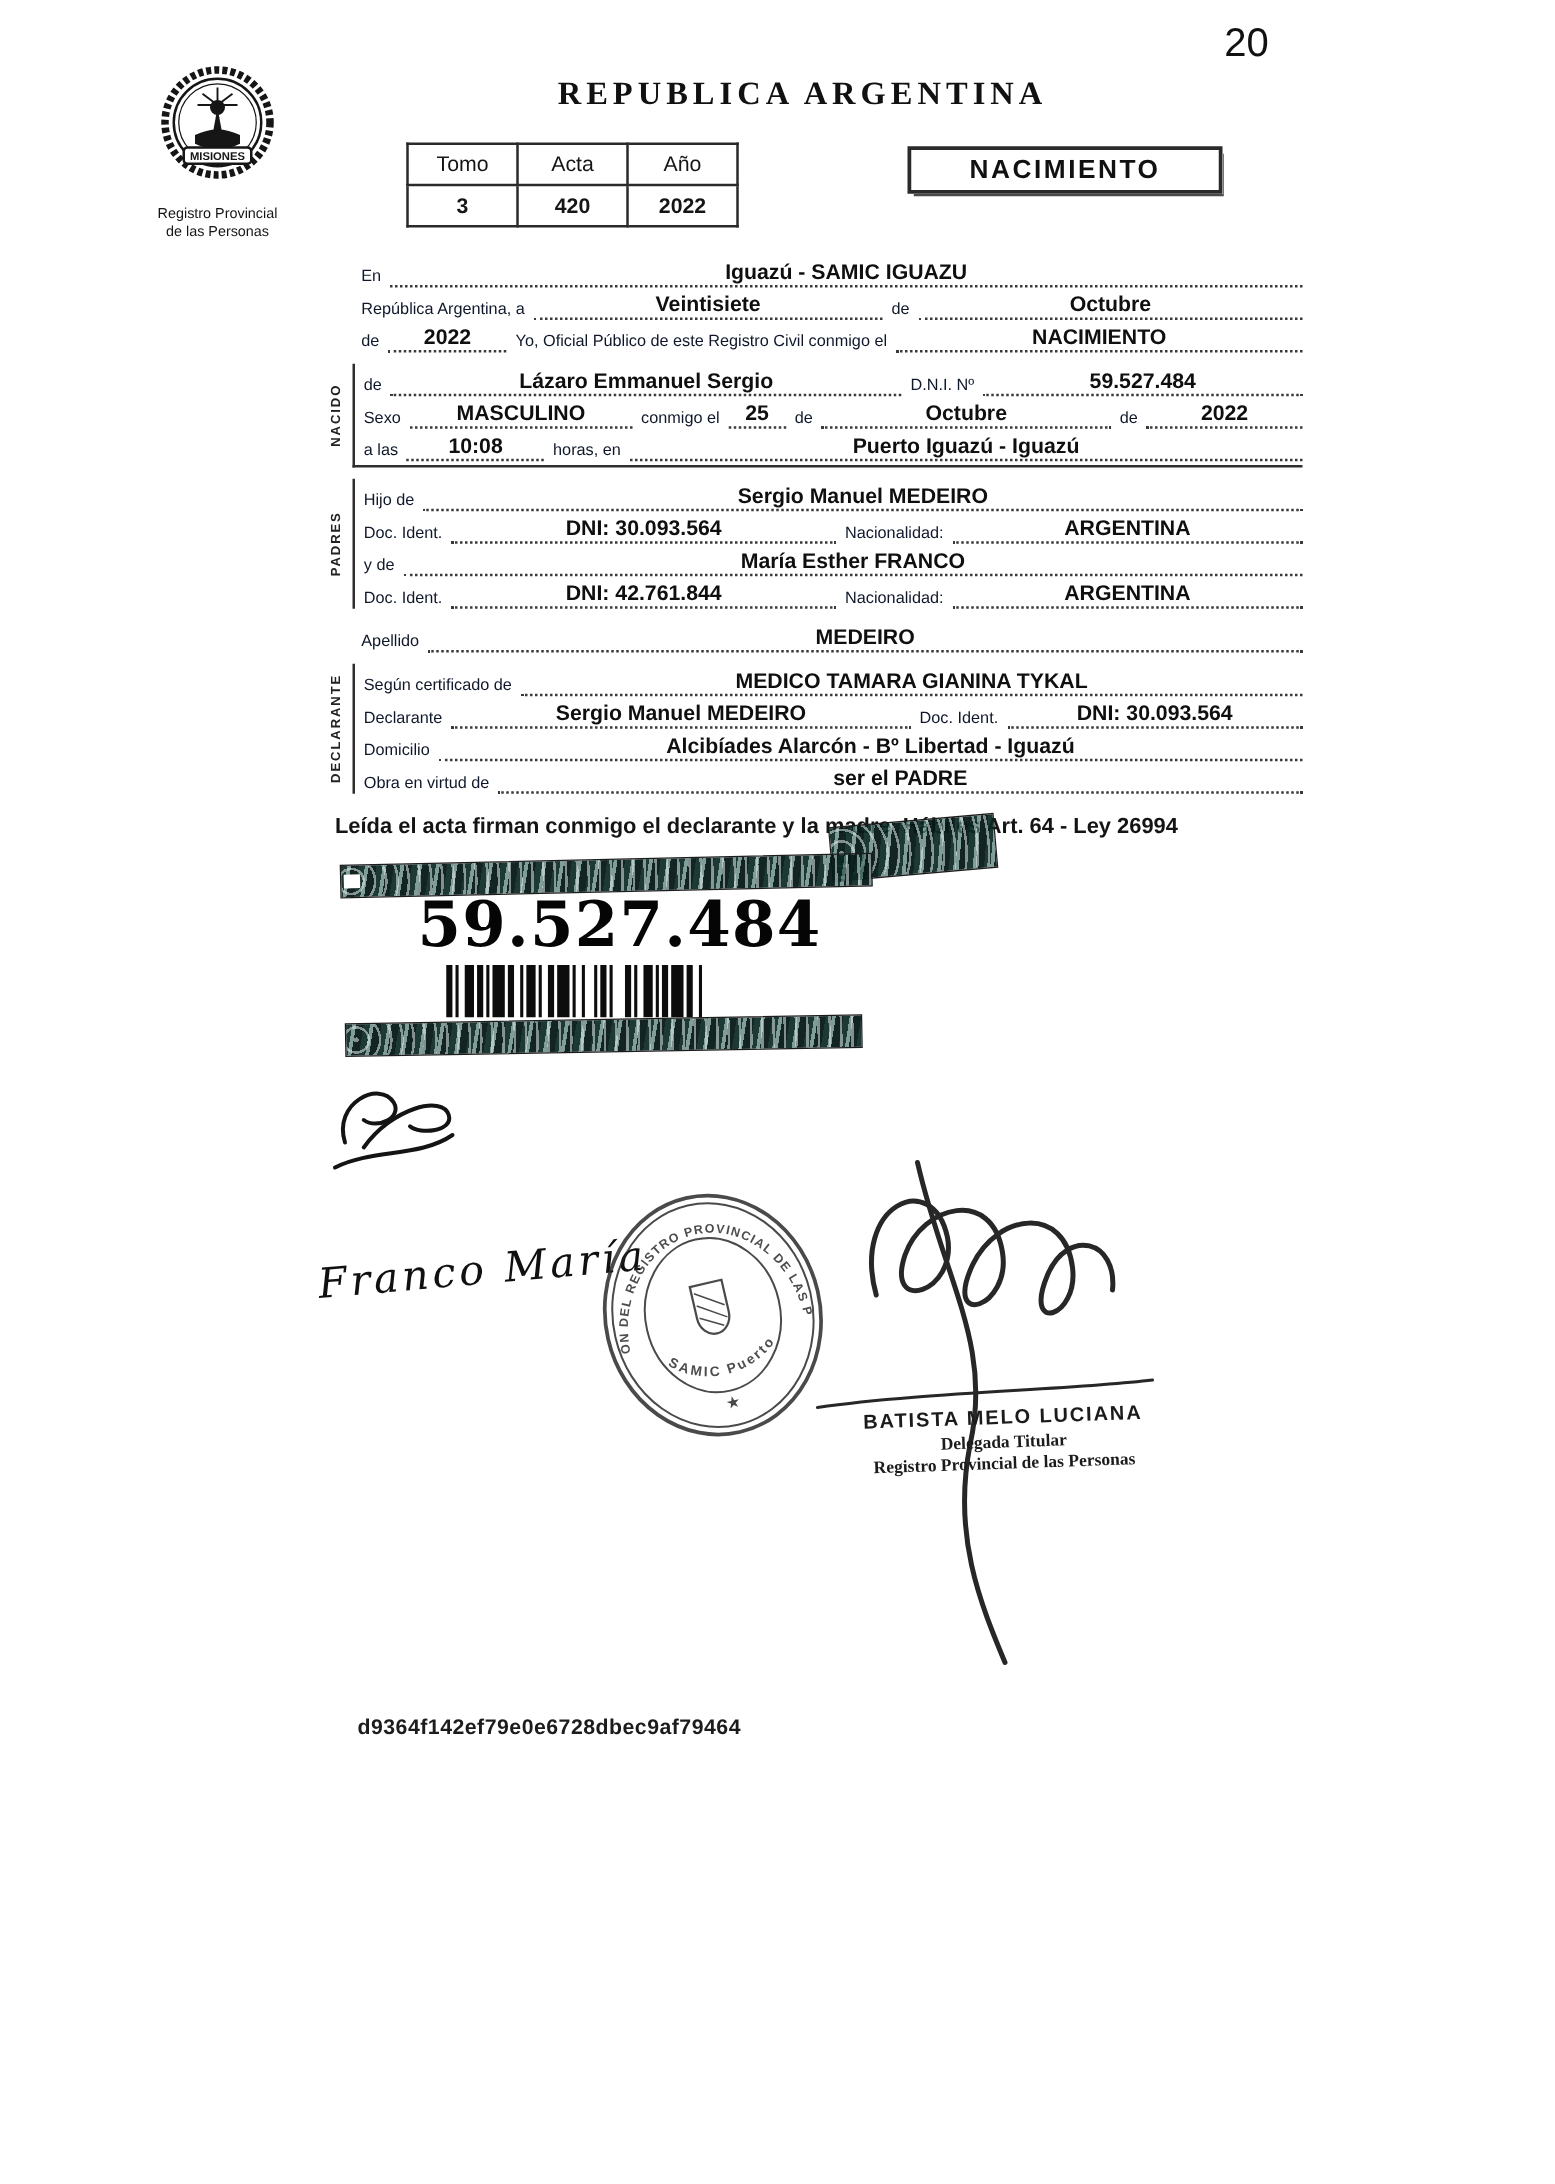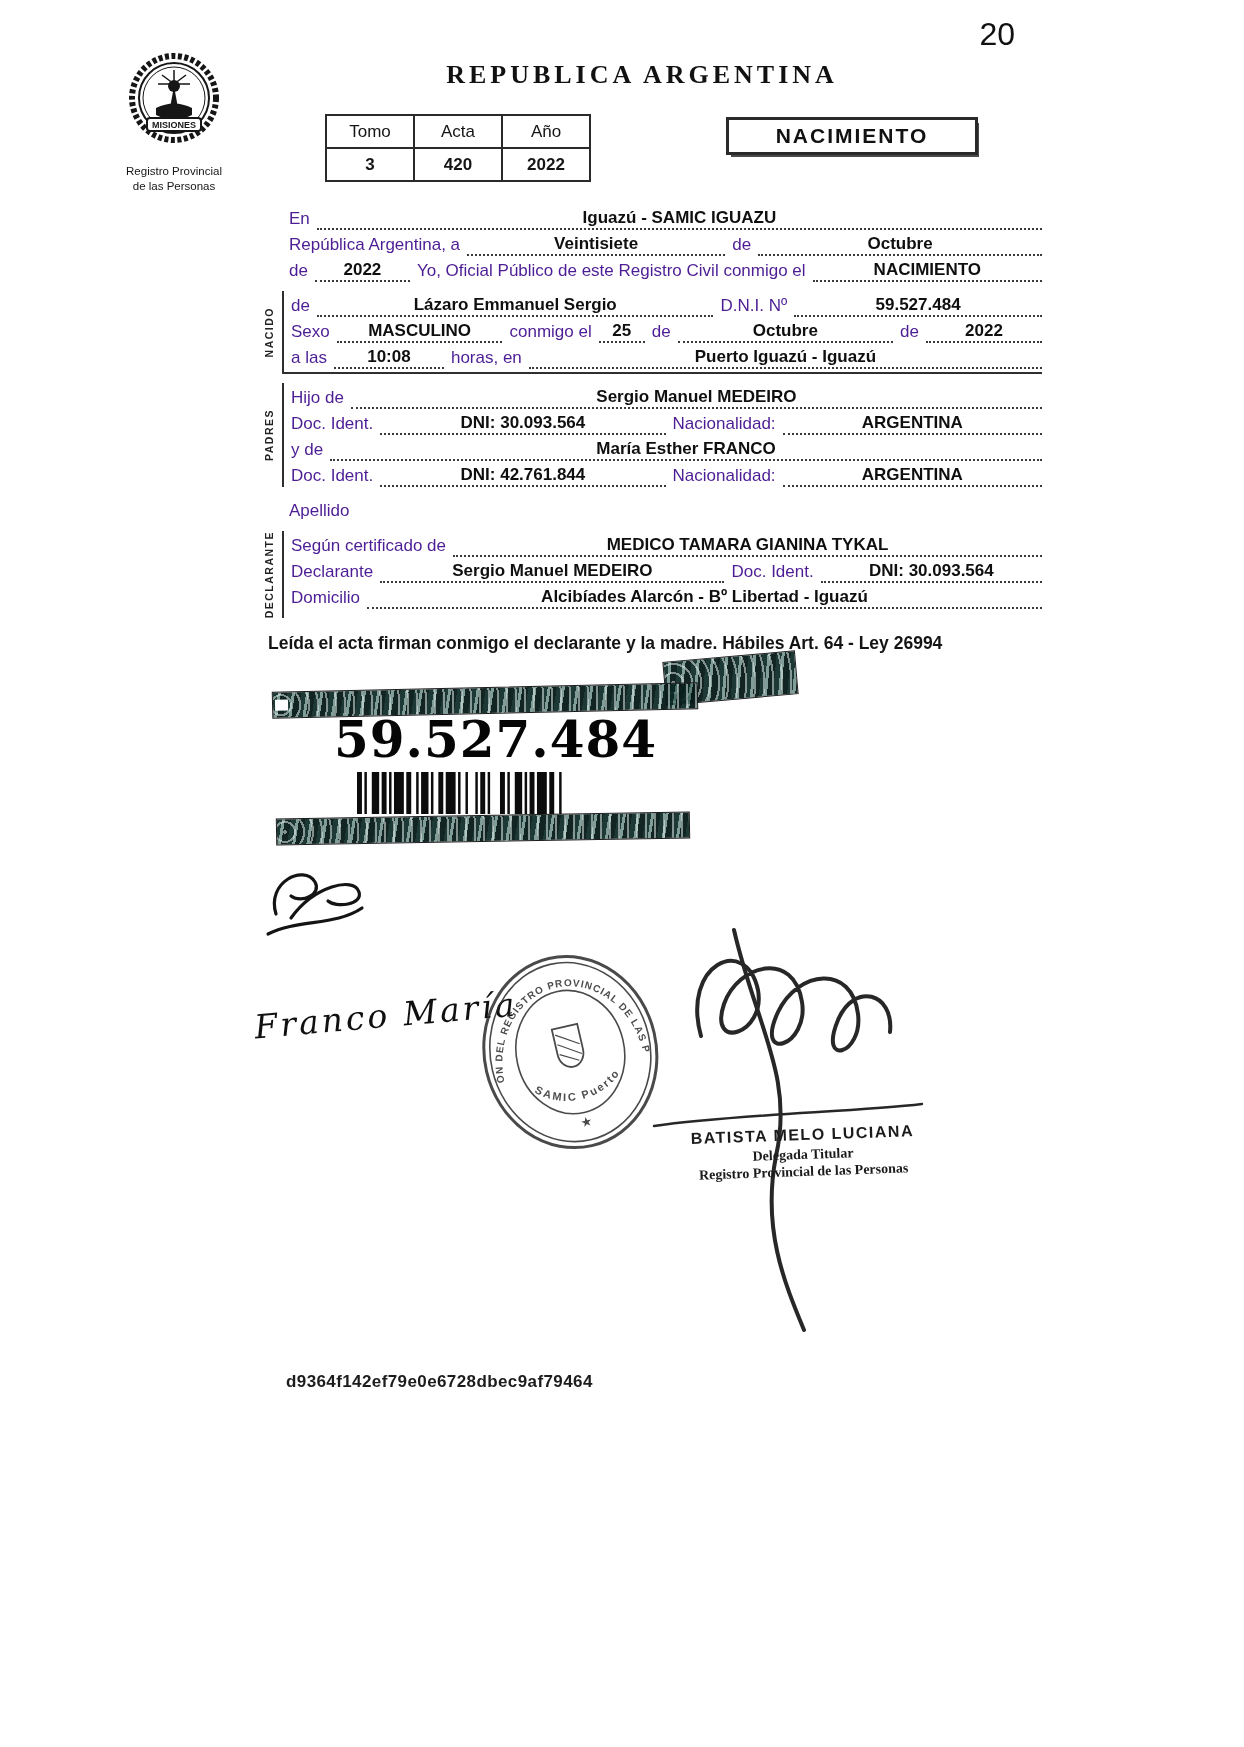--- a/index.html
+++ b/index.html
@@ -31,21 +31,21 @@
   .form{position:absolute;left:256px;top:204px;width:786px}
   .group{display:flex}
   .group + .group{margin-top:9px}
   .side{width:26px;display:flex;align-items:center;justify-content:center}
   .side-text{writing-mode:vertical-rl;transform:rotate(180deg);font-size:10.5px;
              font-weight:bold;letter-spacing:1.5px;color:#222}
   .rows{flex:1;padding-left:7px}
   .group.bracket .rows{border-left:2px solid #2f2f2f}
   .group.sep .rows{border-bottom:2px solid #2f2f2f;padding-bottom:3px}
   .frow{display:flex;align-items:flex-end;height:26px;gap:7px}
-  .flabel{font-size:17px;line-height:1;padding-bottom:3px;white-space:nowrap;color:#4c1d95}
+  .flabel{font-size:13px;line-height:1;padding-bottom:3px;white-space:nowrap;color:#0f172a}
   .fvalue{font-size:17px;line-height:1;font-weight:bold;text-align:center;
           border-bottom:2px dotted #3a3a3a;padding-bottom:2px;white-space:nowrap;
           overflow:hidden;flex:0 1 auto;color:#0f0f0f}
   .note{margin-top:14px;margin-left:12px;width:732px;font-size:17.5px;font-weight:bold;
         line-height:1.35;color:#141414}
 
   .strip{position:absolute;border:1px solid #1c1c1c;
      background:
        repeating-radial-gradient(circle at 8px 50%, rgba(222,232,230,.55) 0 2px, transparent 2px 9px),
        repeating-linear-gradient(100deg, rgba(10,40,36,.92) 0 5px, rgba(86,124,116,.75) 5px 8px, rgba(5,25,22,.95) 8px 14px)}
@@ -206,20 +206,21 @@
             </div>
           </div>
         </div>
         <div class="group">
           <div class="side">
             <span class="side-text"></span>
           </div>
           <div class="rows">
             <div class="frow">
               <span class="flabel">Apellido</span>
+              <span class="fvalue" style="flex: 1 1 0px;">MEDEIRO</span>
             </div>
           </div>
         </div>
         <div class="group bracket">
           <div class="side">
             <span class="side-text">DECLARANTE</span>
           </div>
           <div class="rows">
             <div class="frow">
               <span class="flabel">Según certificado de</span>
@@ -227,20 +228,24 @@
             </div>
             <div class="frow">
               <span class="flabel">Declarante</span>
               <span class="fvalue" style="flex: 1.4 1 0px;">Sergio Manuel MEDEIRO</span>
               <span class="flabel">Doc. Ident.</span>
               <span class="fvalue" style="flex: 0.9 1 0px;">DNI: 30.093.564</span>
             </div>
             <div class="frow">
               <span class="flabel">Domicilio</span>
               <span class="fvalue" style="flex: 1 1 0px;">Alcibíades Alarcón - Bº Libertad - Iguazú</span>
+            </div>
+            <div class="frow">
+              <span class="flabel">Obra en virtud de</span>
+              <span class="fvalue" style="flex: 1 1 0px;">ser el PADRE</span>
             </div>
           </div>
         </div>
       </div>
     <p class="note">Leída el acta firman conmigo el declarante y la madre. Hábiles   Art. 64 - Ley 26994</p>
   </div>
 
   <div class="strip strip-frag"></div>
   <div class="strip strip-a"></div>
 

